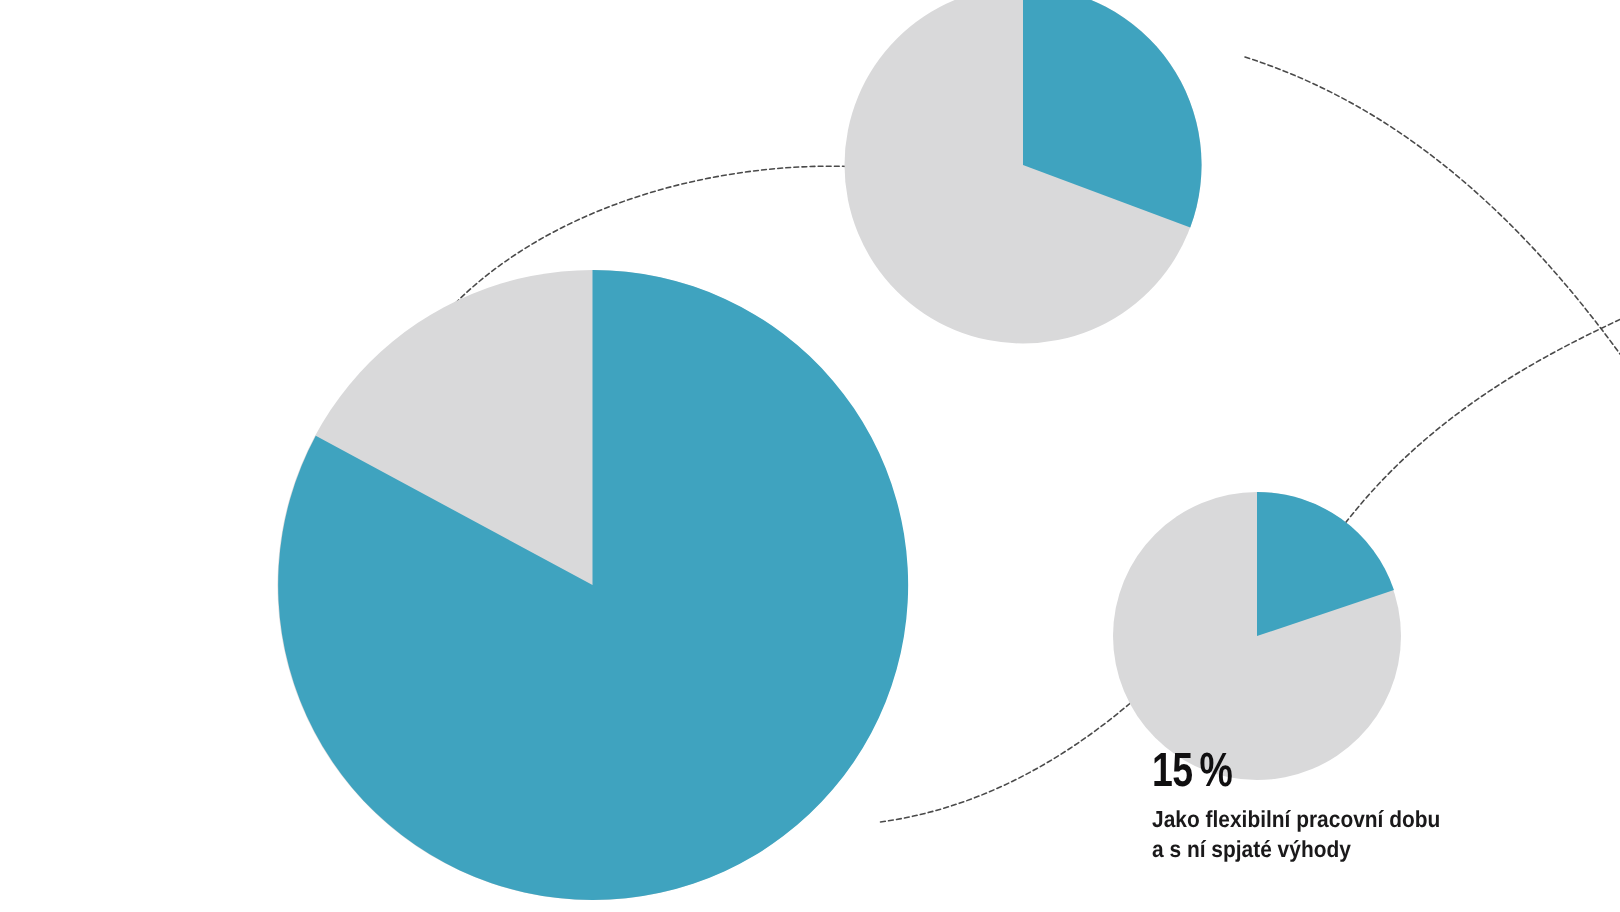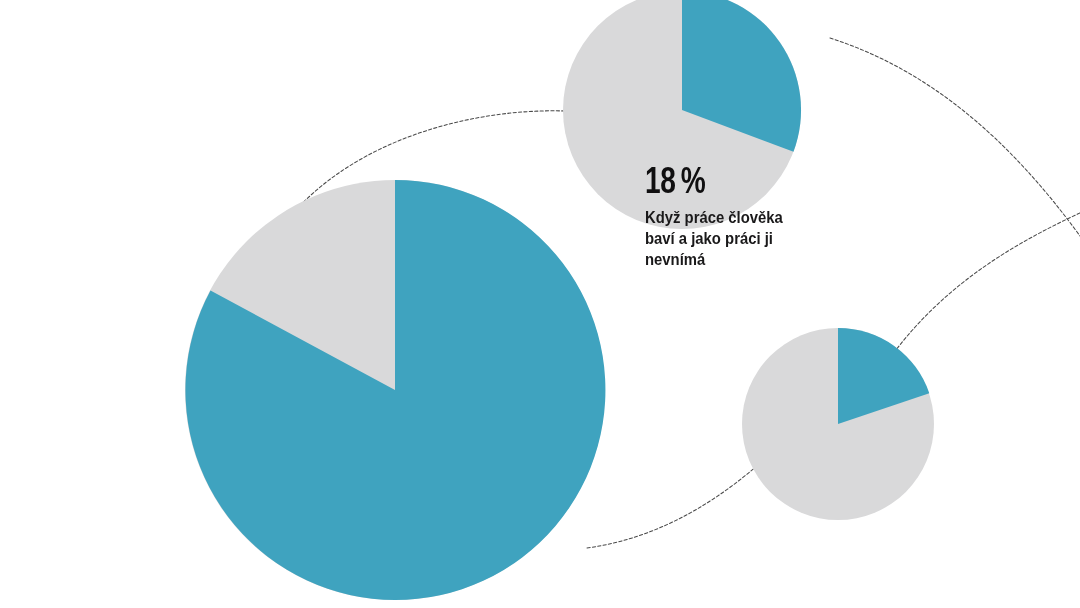--- a/index.html
+++ b/index.html
@@ -134,21 +134,20 @@
     <g>
       <circle cx="838" cy="424" r="96" fill="#d9d9da"></circle>
 
       <path fill="#3fa3bf" d="M 838,424 L 838,328
                A 96,96 0 0 1 929.3,393.3 Z"></path>
     </g>
 
   </svg>
 
 
-  <div class="label-group" id="label-18">
-    <div class="pct">18 %</div>
-    <div class="caption">Když práce člověka
-baví a jako práci ji
-nevnímá</div>
+
+  <div class="label-group" id="label-15">
+    <div class="pct">15 %</div>
+    <div class="caption">Jako flexibilní pracovní dobu
+a s ní spjaté výhody</div>
   </div>
-
 
 </div>
 
 </body></html>

